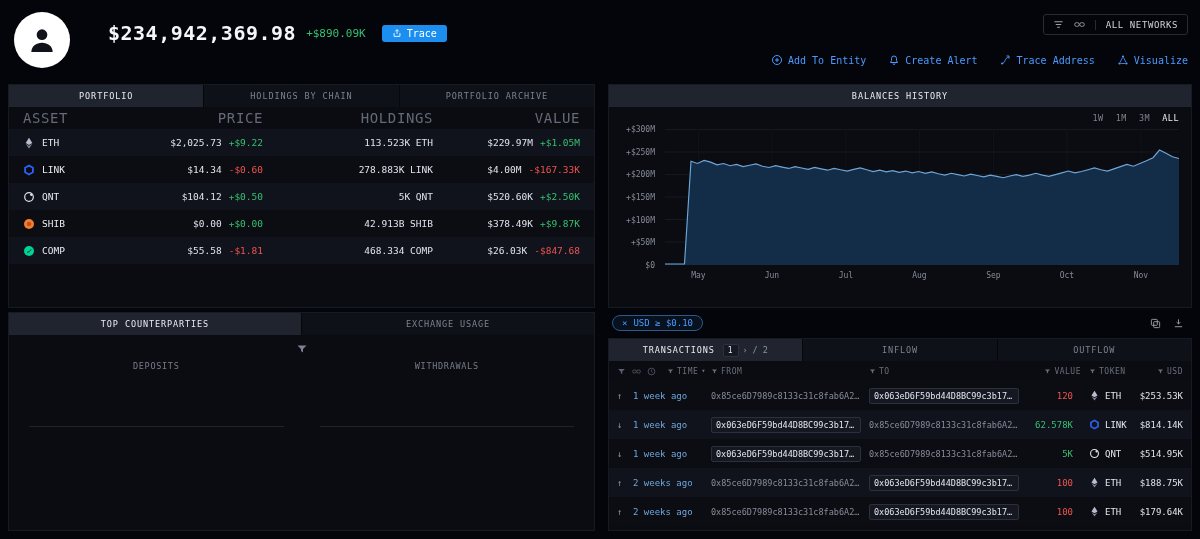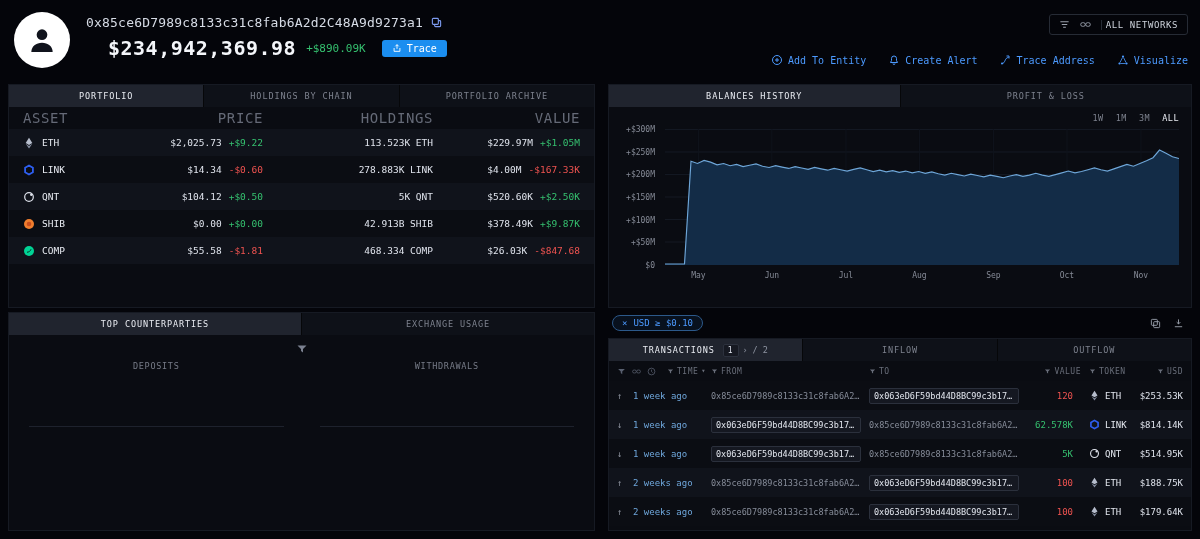--- a/index.html
+++ b/index.html
@@ -27,21 +27,21 @@
   .copy-addr svg{ width:11px; height:11px; }
   .balance-row{ margin-top:6px; display:flex; align-items:center; gap:10px;margin-left:22px; }
   .balance{ font-size:20px; font-weight:bold; color:#f4f6fa; letter-spacing:.5px; }
   .balance-change{ font-size:11px; color:var(--green); }
   .share-btn{ display:flex; align-items:center; gap:5px; background:#1b8ef0; color:#fff;
     font-size:10px; padding:3px 10px; border-radius:3px; border:none; font-family:inherit; margin-left:6px; }
   .share-btn svg{ width:10px; height:10px; }
   .top-right{ position:absolute; top:14px; right:12px; display:flex; align-items:center; gap:10px;
     border:1px solid #262b35; border-radius:3px; padding:4px 9px; color:#9aa1ad; }
   .ng-icon svg{ width:11px; height:11px; }
-  .net-btn{ font-size:9px; letter-spacing:.6px; color:#ced3dc; border-left:1px solid #262b35; padding-left:4px; }
+  .net-btn{ font-size:9px; letter-spacing:.6px; color:#ced3dc; border-left:1px solid #262b35; padding-left:10px; }
   .actions-row{ position:absolute; top:54px; right:12px; display:flex; gap:22px; }
   .action{ display:flex; align-items:center; gap:5px; color:var(--blue); font-size:10px; }
   .action svg{ width:12px; height:12px; }
 
   
   .main{ display:flex; gap:13px; padding:0 8px; height:447px; }
   .col-left{ width:587px; display:flex; flex-direction:column; gap:4px; }
   .col-right{ flex:1; display:flex; flex-direction:column; gap:4px; }
   .panel{ background:var(--panel); border:1px solid var(--panel-border); }
 
@@ -129,29 +129,20 @@
 <div class="page" data-interactable="false">
 
   <header class="topbar" data-interactable="false">
     <div class="avatar" data-interactable="false">
       <svg viewBox="0 0 24 24" data-interactable="false">
           <circle cx="12" cy="8" r="4"></circle>
           <path d="M4 21c0-4.4 3.6-7 8-7s8 2.6 8 7z"></path>
         </svg>
     </div>
     <div class="id-block" data-interactable="false">
-      <div class="addr-row">
-        <span class="addr-text" data-interactable="true">0x85ce6D7989c8133c31c8fab6A2d2C48A9d9273a1</span>
-        <span class="copy-addr" data-interactable="true">
-          <svg viewBox="0 0 24 24">
-              <rect x="8" y="8" width="13" height="13" rx="2" fill="none" stroke="currentColor" stroke-width="2.4"></rect>
-              <rect x="3" y="3" width="13" height="13" rx="2" fill="#04050a" stroke="currentColor" stroke-width="2.4"></rect>
-            </svg>
-        </span>
-      </div>
       <div class="balance-row">
         <span class="balance" data-interactable="false">$234,942,369.98</span>
         <span class="balance-change" data-interactable="false">+$890.09K</span>
         <button class="share-btn" data-interactable="true">
           <svg viewBox="0 0 24 24" data-interactable="false">
               <path d="M12 14V4m0 0L8 8m4-4l4 4" stroke="#fff" stroke-width="2.2" fill="none"></path>
               <path d="M5 12v8h14v-8" stroke="#fff" stroke-width="2.2" fill="none"></path>
             </svg>
           <span data-interactable="false">Trace</span>
         </button>
@@ -370,21 +361,20 @@
         </div>
       </section>
 
     </div>
 
     <div class="col-right" data-interactable="false">
 
       <section class="panel chart-panel" data-interactable="false">
         <div class="tabbar" data-interactable="false">
           <div class="tab active" data-interactable="true">BALANCES HISTORY</div>
-          <div class="tab" data-interactable="true">PROFIT &amp; LOSS</div>
         </div>
         <div class="chart-body" data-interactable="false">
           <div class="ranges" data-interactable="false">
             <span class="range" data-interactable="true">1W</span>
             <span class="range" data-interactable="true">1M</span>
             <span class="range" data-interactable="true">3M</span>
             <span class="range active" data-interactable="true">ALL</span>
           </div>
           <div class="y-axis" id="y-axis" data-interactable="false">
               <div class="y-tick" data-interactable="false" style="top: 0%;">+$300M</div>

